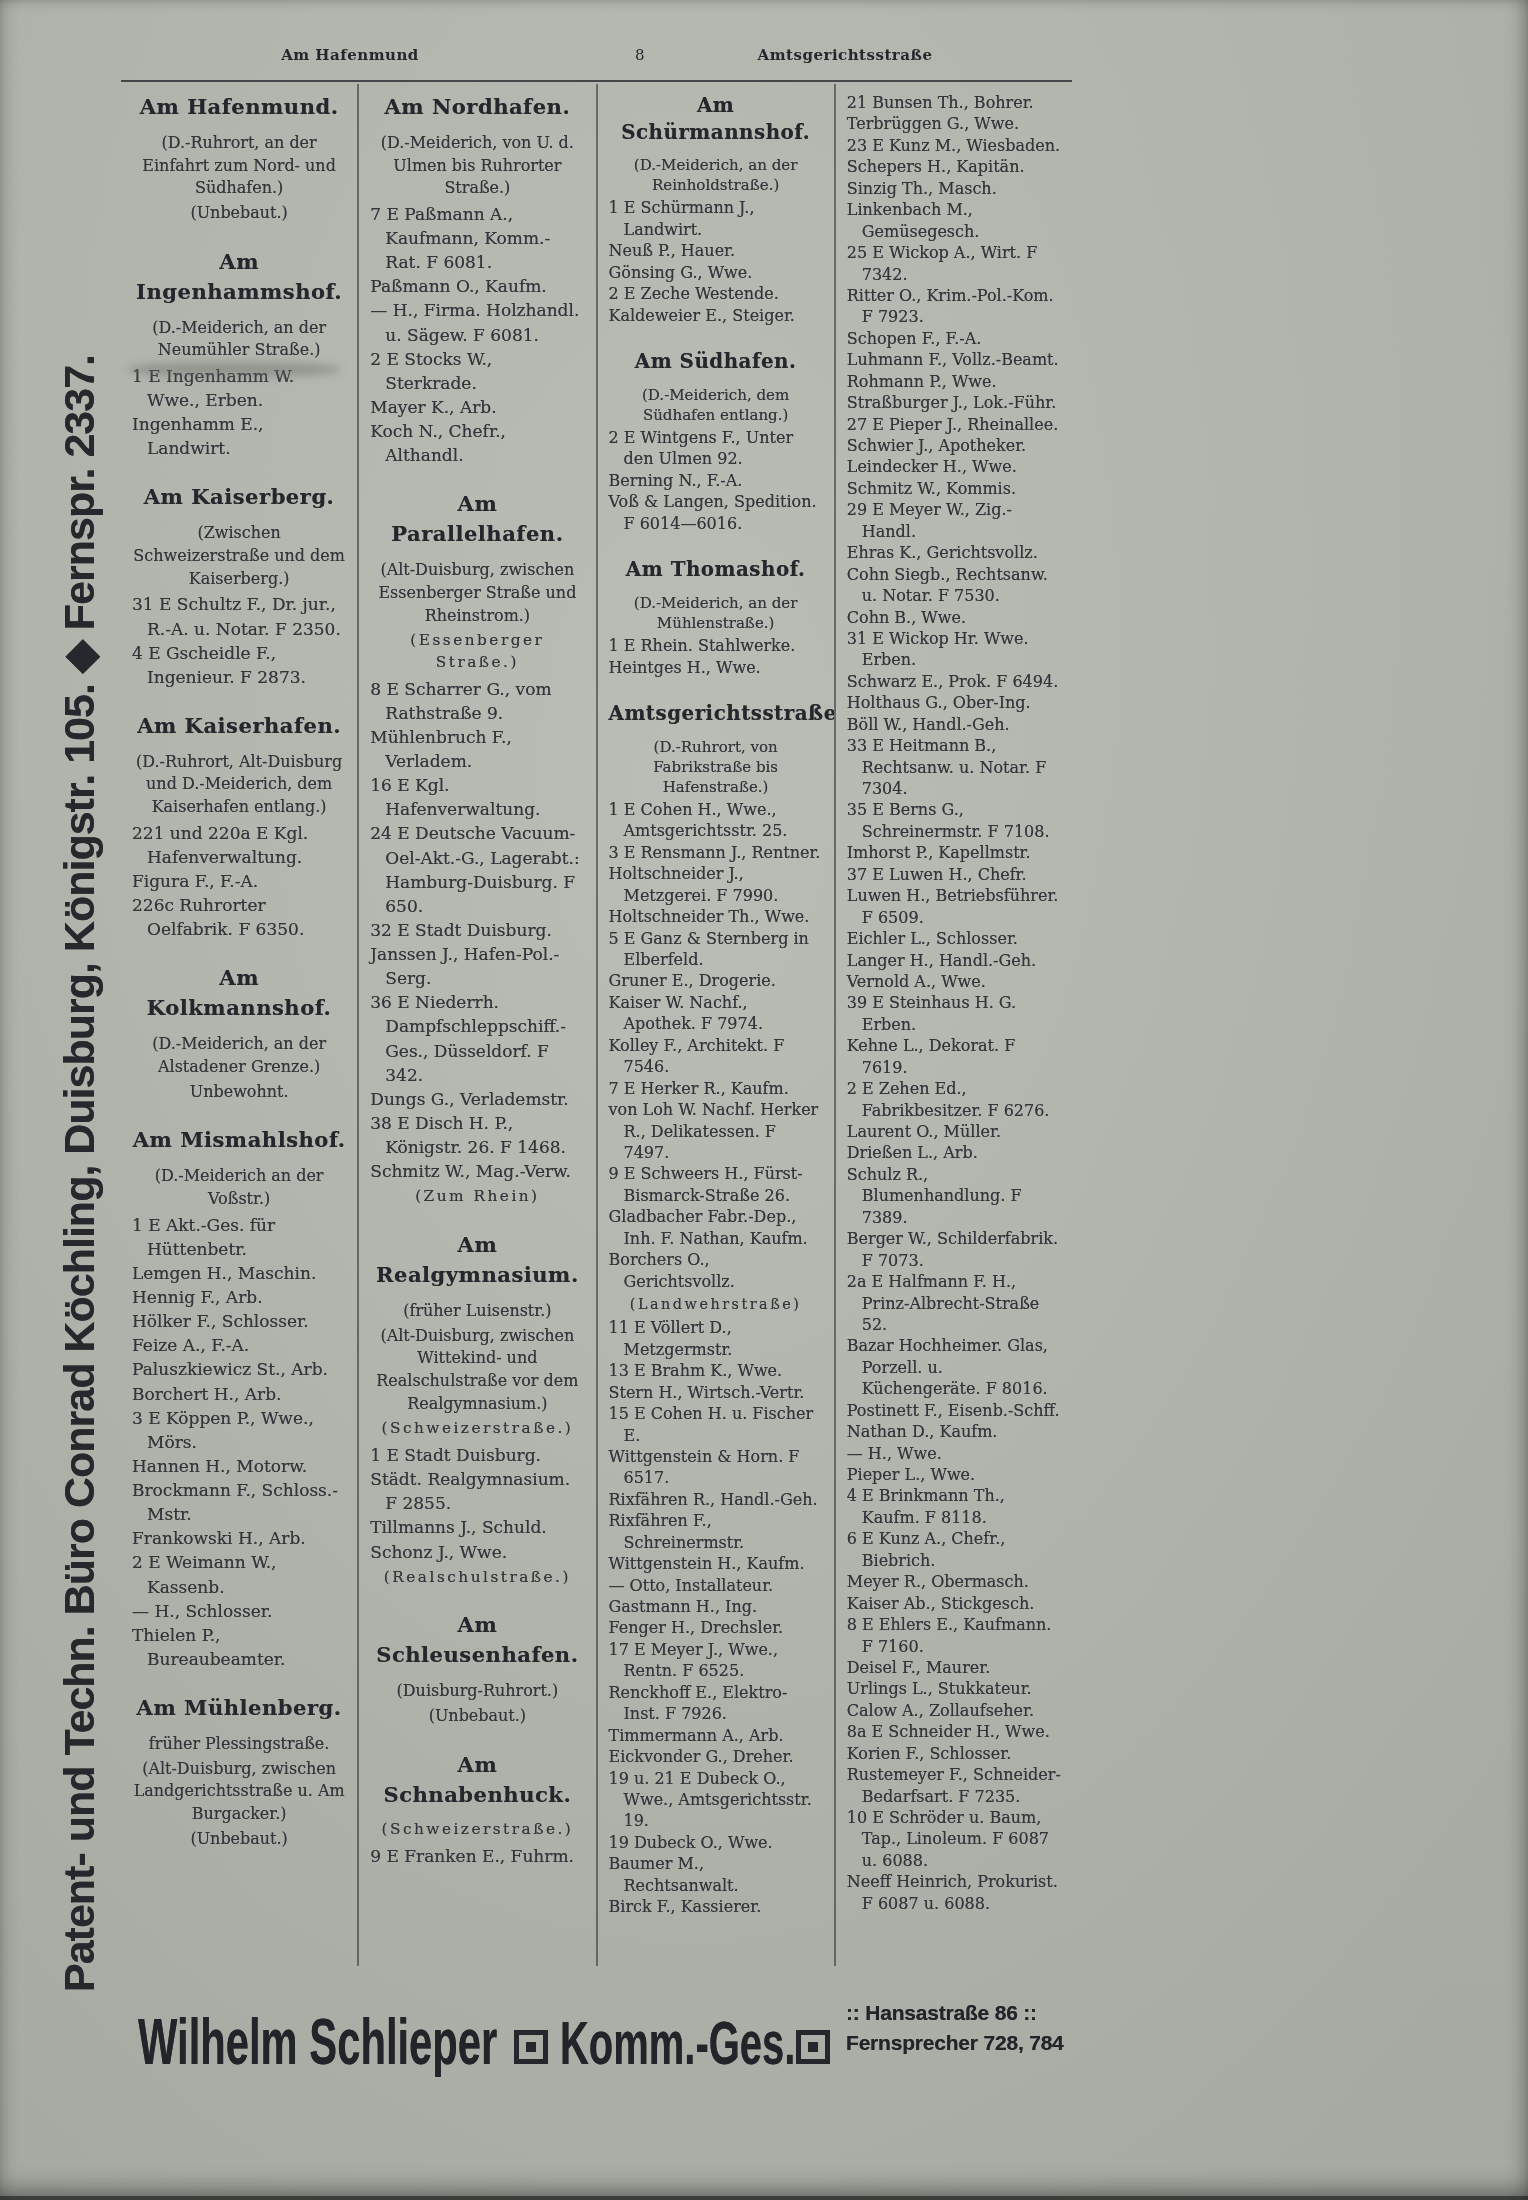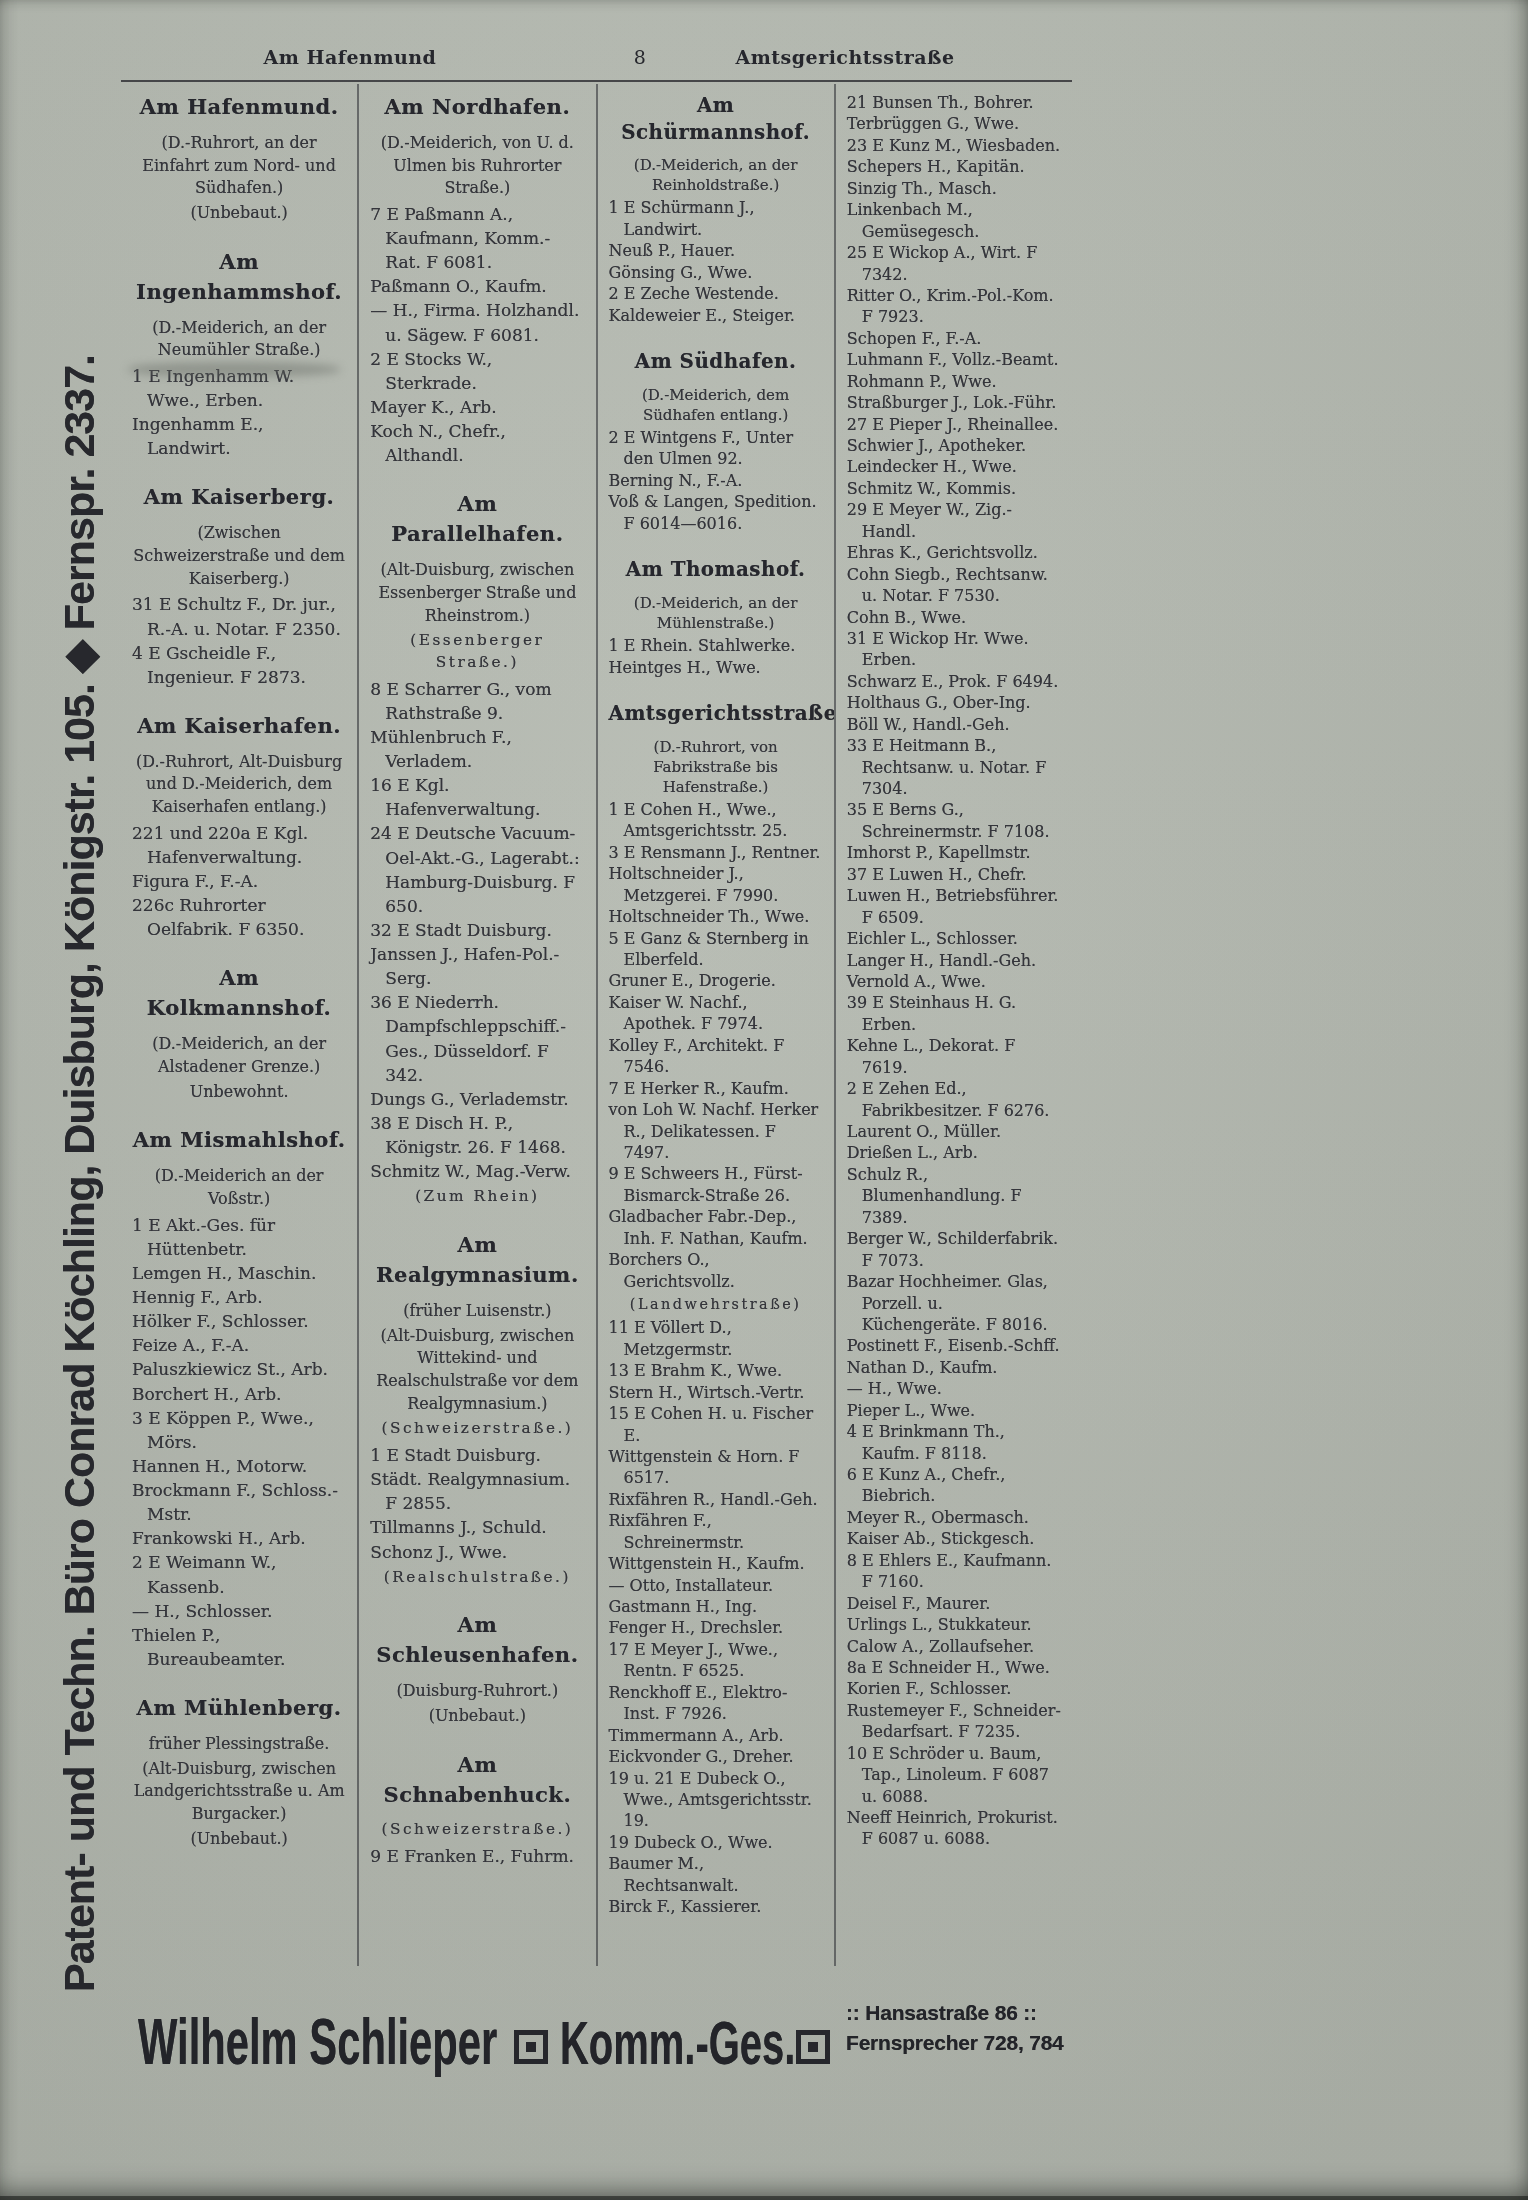--- a/index.html
+++ b/index.html
@@ -36,21 +36,21 @@
     transform:rotate(-90deg);transform-origin:left top;
     white-space:nowrap;
     font-family:"Liberation Sans", sans-serif;
     font-weight:700;font-size:43px;letter-spacing:-1px;
     color:#27282d;
     text-shadow:0 0 0.6px rgba(35,36,42,.7);
   }
 
   
   .running-header{position:absolute;top:46px;left:0;width:100%;height:30px;font-weight:700;}
-  .rh-left,.rh-page,.rh-right{position:absolute;display:block;text-align:center;font-size:19px;letter-spacing:.5px;color:var(--ink-strong);}
+  .rh-left,.rh-page,.rh-right{position:absolute;display:block;text-align:center;font-size:15px;letter-spacing:.5px;color:var(--ink-strong);}
   .rh-left{left:238px;width:224px;}
   .rh-page{left:600px;width:80px;font-weight:400;}
   .rh-right{left:733px;width:224px;}
   .header-rule{position:absolute;top:80px;left:121px;width:951px;height:2px;background:rgba(42,43,47,.8);}
 
   
   .columns{
     position:absolute;top:84px;left:121px;width:951px;height:1882px;
     display:flex;align-items:stretch;
   }
@@ -267,20 +267,21 @@
         <div class="blk-e">Eichler L., Schlosser.</div>
         <div class="blk-e">Langer H., Handl.-Geh.</div>
         <div class="blk-e">Vernold A., Wwe.</div>
         <div class="blk-e">39 E Steinhaus H. G. Erben.</div>
         <div class="blk-e">Kehne L., Dekorat. F 7619.</div>
         <div class="blk-e">2 E Zehen Ed., Fabrikbesitzer. F 6276.</div>
         <div class="blk-e">Laurent O., Müller.</div>
         <div class="blk-e">Drießen L., Arb.</div>
         <div class="blk-e">Schulz R., Blumenhandlung. F 7389.</div>
         <div class="blk-e">Berger W., Schilderfabrik. F 7073.</div>
+        <div class="blk-e">2a E Halfmann F. H., Prinz-Albrecht-Straße 52.</div>
         <div class="blk-e">Bazar Hochheimer. Glas, Porzell. u. Küchengeräte. F 8016.</div>
         <div class="blk-e">Postinett F., Eisenb.-Schff.</div>
         <div class="blk-e">Nathan D., Kaufm.</div>
         <div class="blk-e">— H., Wwe.</div>
         <div class="blk-e">Pieper L., Wwe.</div>
         <div class="blk-e">4 E Brinkmann Th., Kaufm. F 8118.</div>
         <div class="blk-e">6 E Kunz A., Chefr., Biebrich.</div>
         <div class="blk-e">Meyer R., Obermasch.</div>
         <div class="blk-e">Kaiser Ab., Stickgesch.</div>
         <div class="blk-e">8 E Ehlers E., Kaufmann. F 7160.</div>

